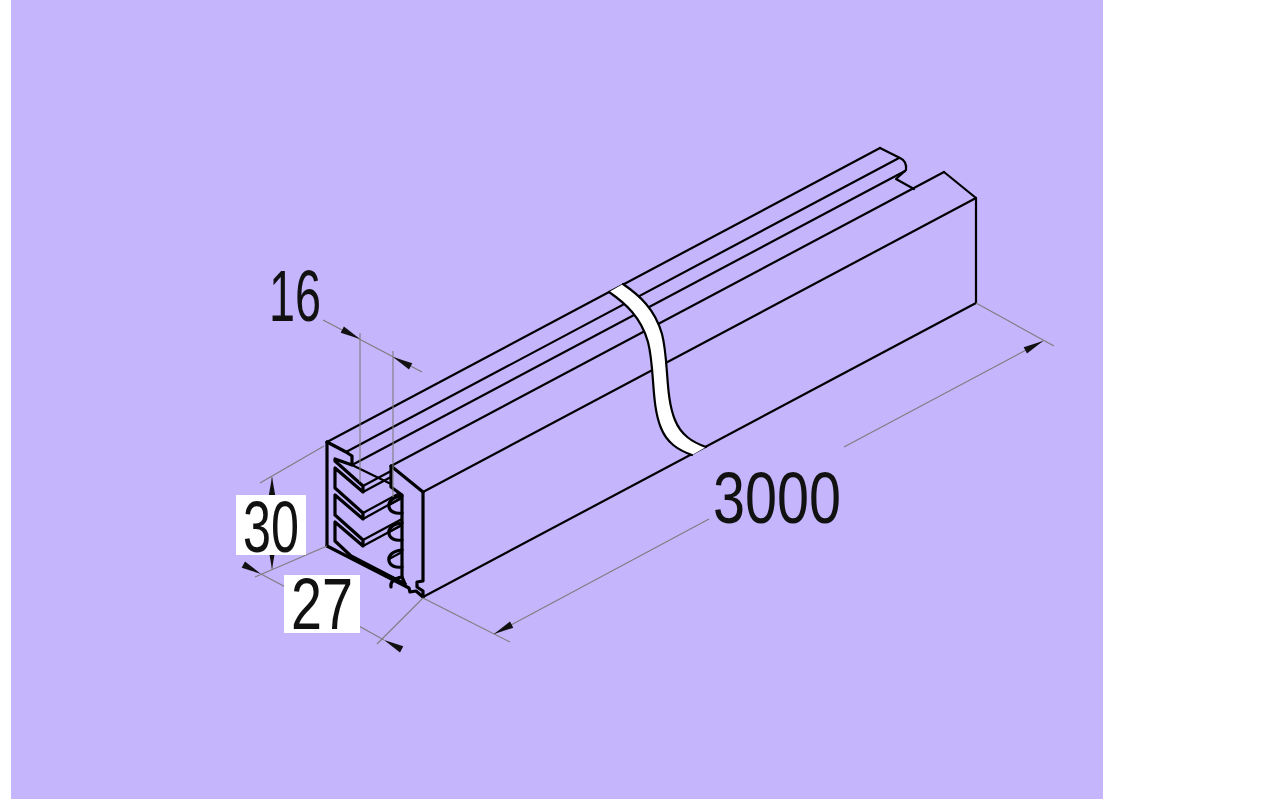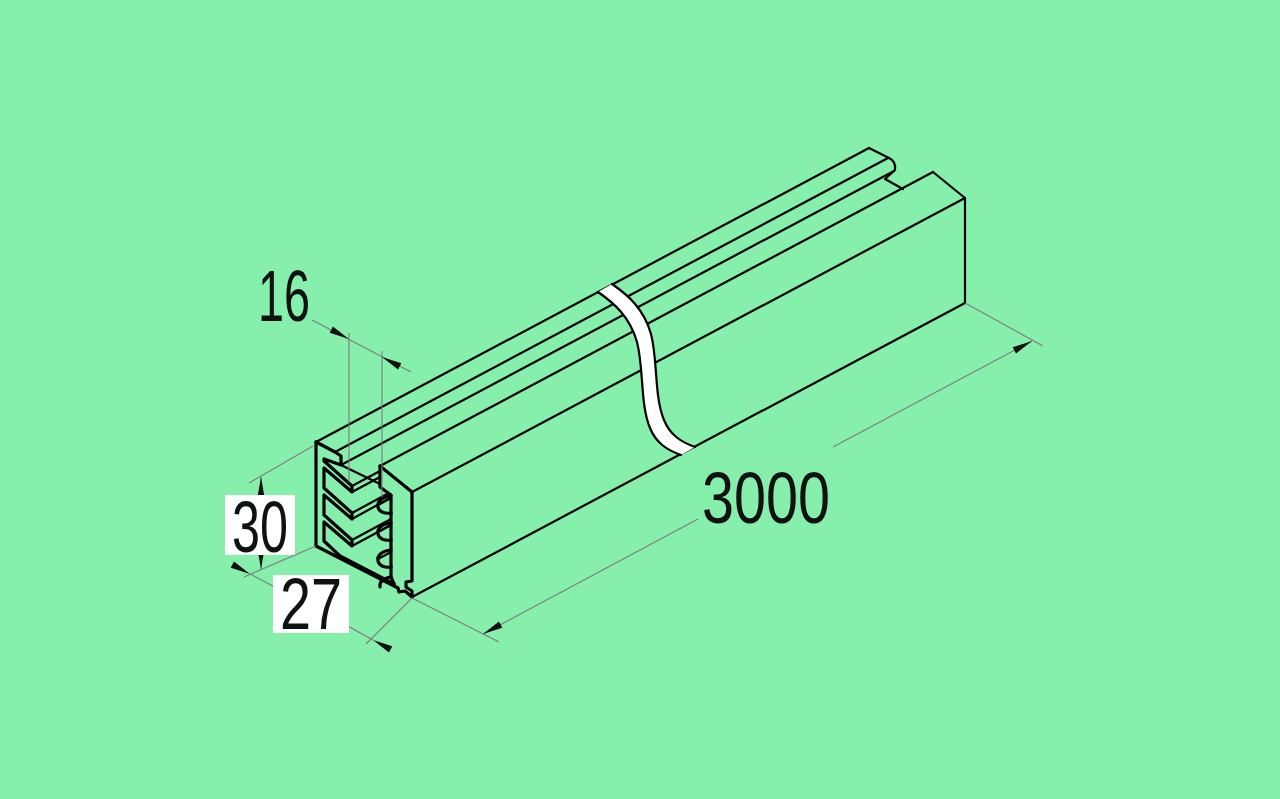--- a/index.html
+++ b/index.html
@@ -1,16 +1,16 @@
 <!DOCTYPE html>
 <html><head>
 <meta charset="utf-8">
 <style>
   html,body{margin:0;padding:0;background:#fff;}
-  #stage{width:1280px;height:799px;position:relative;background:#86efac;overflow:hidden;}
+  #stage{width:1092px;height:799px;position:relative;background:#c4b5fd;overflow:hidden;margin-left:11px;}
   svg{position:absolute;left:0;top:0;}
   .thick{stroke:#000;stroke-width:3.2;fill:none;stroke-linejoin:round;stroke-linecap:round;}
   .body{stroke:#000;stroke-width:2.2;fill:none;stroke-linejoin:round;stroke-linecap:round;}
   .dim{stroke:#7d7d7d;stroke-width:1.1;fill:none;}
   .arrow{fill:#111;stroke:none;}
   .dimtext{font-family:"Liberation Sans",sans-serif;font-size:73px;fill:#111;}
 </style>
 </head>
 <body>
 

